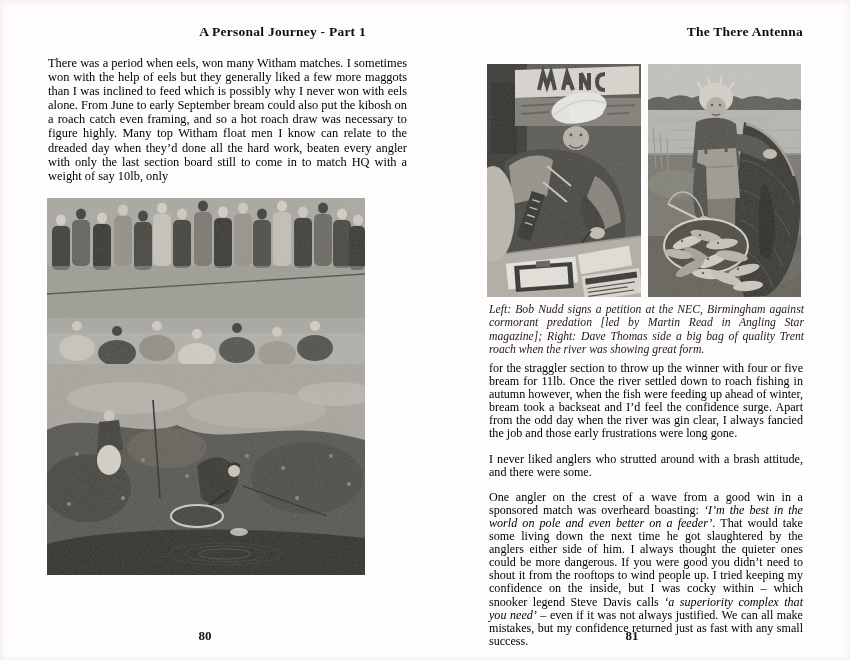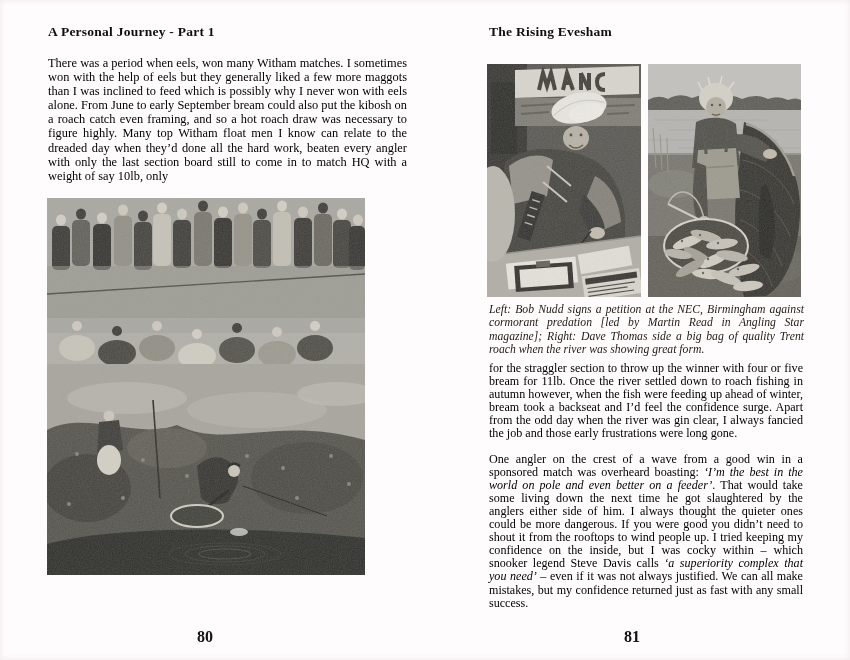--- a/index.html
+++ b/index.html
@@ -6,21 +6,21 @@
   body{
     width:850px;height:660px;overflow:hidden;
     background:#fffcfd;
     font-family:"Liberation Serif","DejaVu Serif",serif;
     color:#1a1815;
     position:relative;
   }
   .spread{position:absolute;inset:0;background:#fffcfd;box-shadow:inset 0 0 6px rgba(180,170,175,.25);}
   .runhead{
     position:absolute;top:24px;font-weight:bold;font-size:13.5px;letter-spacing:.25px;
-    text-align:left;color:#100f0d;
+    text-align:right;color:#100f0d;
   }
   .runhead-left{left:48px;width:318px;}
   .runhead-right{left:489px;width:314px;}
   .bodytext{
     position:absolute;font-size:12.4px;line-height:14.1px;text-align:justify;
     color:#000000;
   }
   .bodytext-left{left:48px;top:56px;width:359px;}
   .bodytext-right{left:489px;top:362px;width:314px;font-size:12.1px;line-height:13.1px;}
   .bodytext-right p{margin:0 0 12px 0;}
@@ -32,21 +32,21 @@
   #photo-nudd{left:487px;top:64px;width:154px;height:233px;}
   #photo-thomas{left:648px;top:64px;width:153px;height:233px;}
   .caption{
     position:absolute;font-style:italic;font-size:11.7px;line-height:13.8px;
     text-align:justify;color:#232019;font-weight:500;
   }
   .caption-left{left:47px;top:581px;width:320px;}
   .caption-right{left:489px;top:303px;width:315px;line-height:13.4px;}
   .pagenum{
     position:absolute;top:628px;width:120px;text-align:center;
-    font-weight:bold;font-size:16px;color:#141311;
+    font-weight:bold;font-size:13px;color:#141311;
   }
   .pagenum-left{left:145px;}
   .pagenum-right{left:572px;}
 </style>
 </head>
 <body>
 
 <div class="spread">
 
   <div class="runhead runhead-left">A Personal Journey - Part 1</div>
@@ -199,21 +199,21 @@
         <ellipse cx="192" cy="334" rx="9" ry="4" fill="#e8e6df" opacity="0.75"></ellipse>
         <line x1="196" y1="288" x2="280" y2="318" stroke="#0f0f0d" stroke-width="1"></line>
       </g>
       <rect width="318" height="377" filter="url(#gA)" opacity="0.26"></rect>
     </svg>
   </div>
 
 
   <div class="pagenum pagenum-left">80</div>
 
-  <div class="runhead runhead-right">The Rising Evesham</div>
+  <div class="runhead runhead-right">The There Antenna</div>
 
   <div class="photo" id="photo-nudd">
     <svg viewBox="0 0 154 233" xmlns="http://www.w3.org/2000/svg">
       <defs>
         <filter id="gB" x="0" y="0" width="100%" height="100%">
           <feTurbulence type="fractalNoise" baseFrequency="0.9" numOctaves="2" stitchTiles="stitch"></feTurbulence>
           <feColorMatrix type="matrix" values="0 0 0 0 0.52  0 0 0 0 0.52  0 0 0 0 0.50  0.55 0.55 0.55 0 0"></feColorMatrix>
         </filter>
       </defs>
       <rect width="154" height="233" fill="#4a4944"></rect>
@@ -380,18 +380,19 @@
           <circle cx="55" cy="209" r="1.2"></circle>
       </g>
       <rect width="153" height="233" filter="url(#gC)" opacity="0.26"></rect>
     </svg>
   </div>
 
   <div class="caption caption-right">Left: Bob Nudd signs a petition at the NEC, Birmingham against cormorant predation [led by Martin Read in Angling Star magazine]; Right: Dave Thomas side a big bag of quality Trent roach when the river was showing great form.</div>
 
   <div class="bodytext bodytext-right">
     <p><span>for the straggler section to throw up the winner with four or five bream for 11lb. Once the river settled down to roach fishing in autumn however, when the fish were feeding up ahead of winter, bream took a backseat and I’d feel the confidence surge. Apart from the odd day when the river was gin clear, I always fancied the job and those early frustrations were long gone.</span></p>
+    <p><span>I never liked anglers who strutted around with a brash attitude, and there were some.</span></p>
     <p><span>One angler on the crest of a wave from a good win in a sponsored match was overheard boasting: </span><span class="seg-italic">‘I’m the best in the world on pole and even better on a feeder’</span><span>. That would take some living down the next time he got slaughtered by the anglers either side of him. I always thought the quieter ones could be more dangerous. If you were good you didn’t need to shout it from the rooftops to wind people up. I tried keeping my confidence on the inside, but I was cocky within – which snooker legend Steve Davis calls </span><span class="seg-italic">‘a superiority complex that you need’</span><span> – even if it was not always justified. We can all make mistakes, but my confidence returned just as fast with any small success.</span></p>
   </div>
 
   <div class="pagenum pagenum-right">81</div>
 
 </div>
 
 </body></html>

